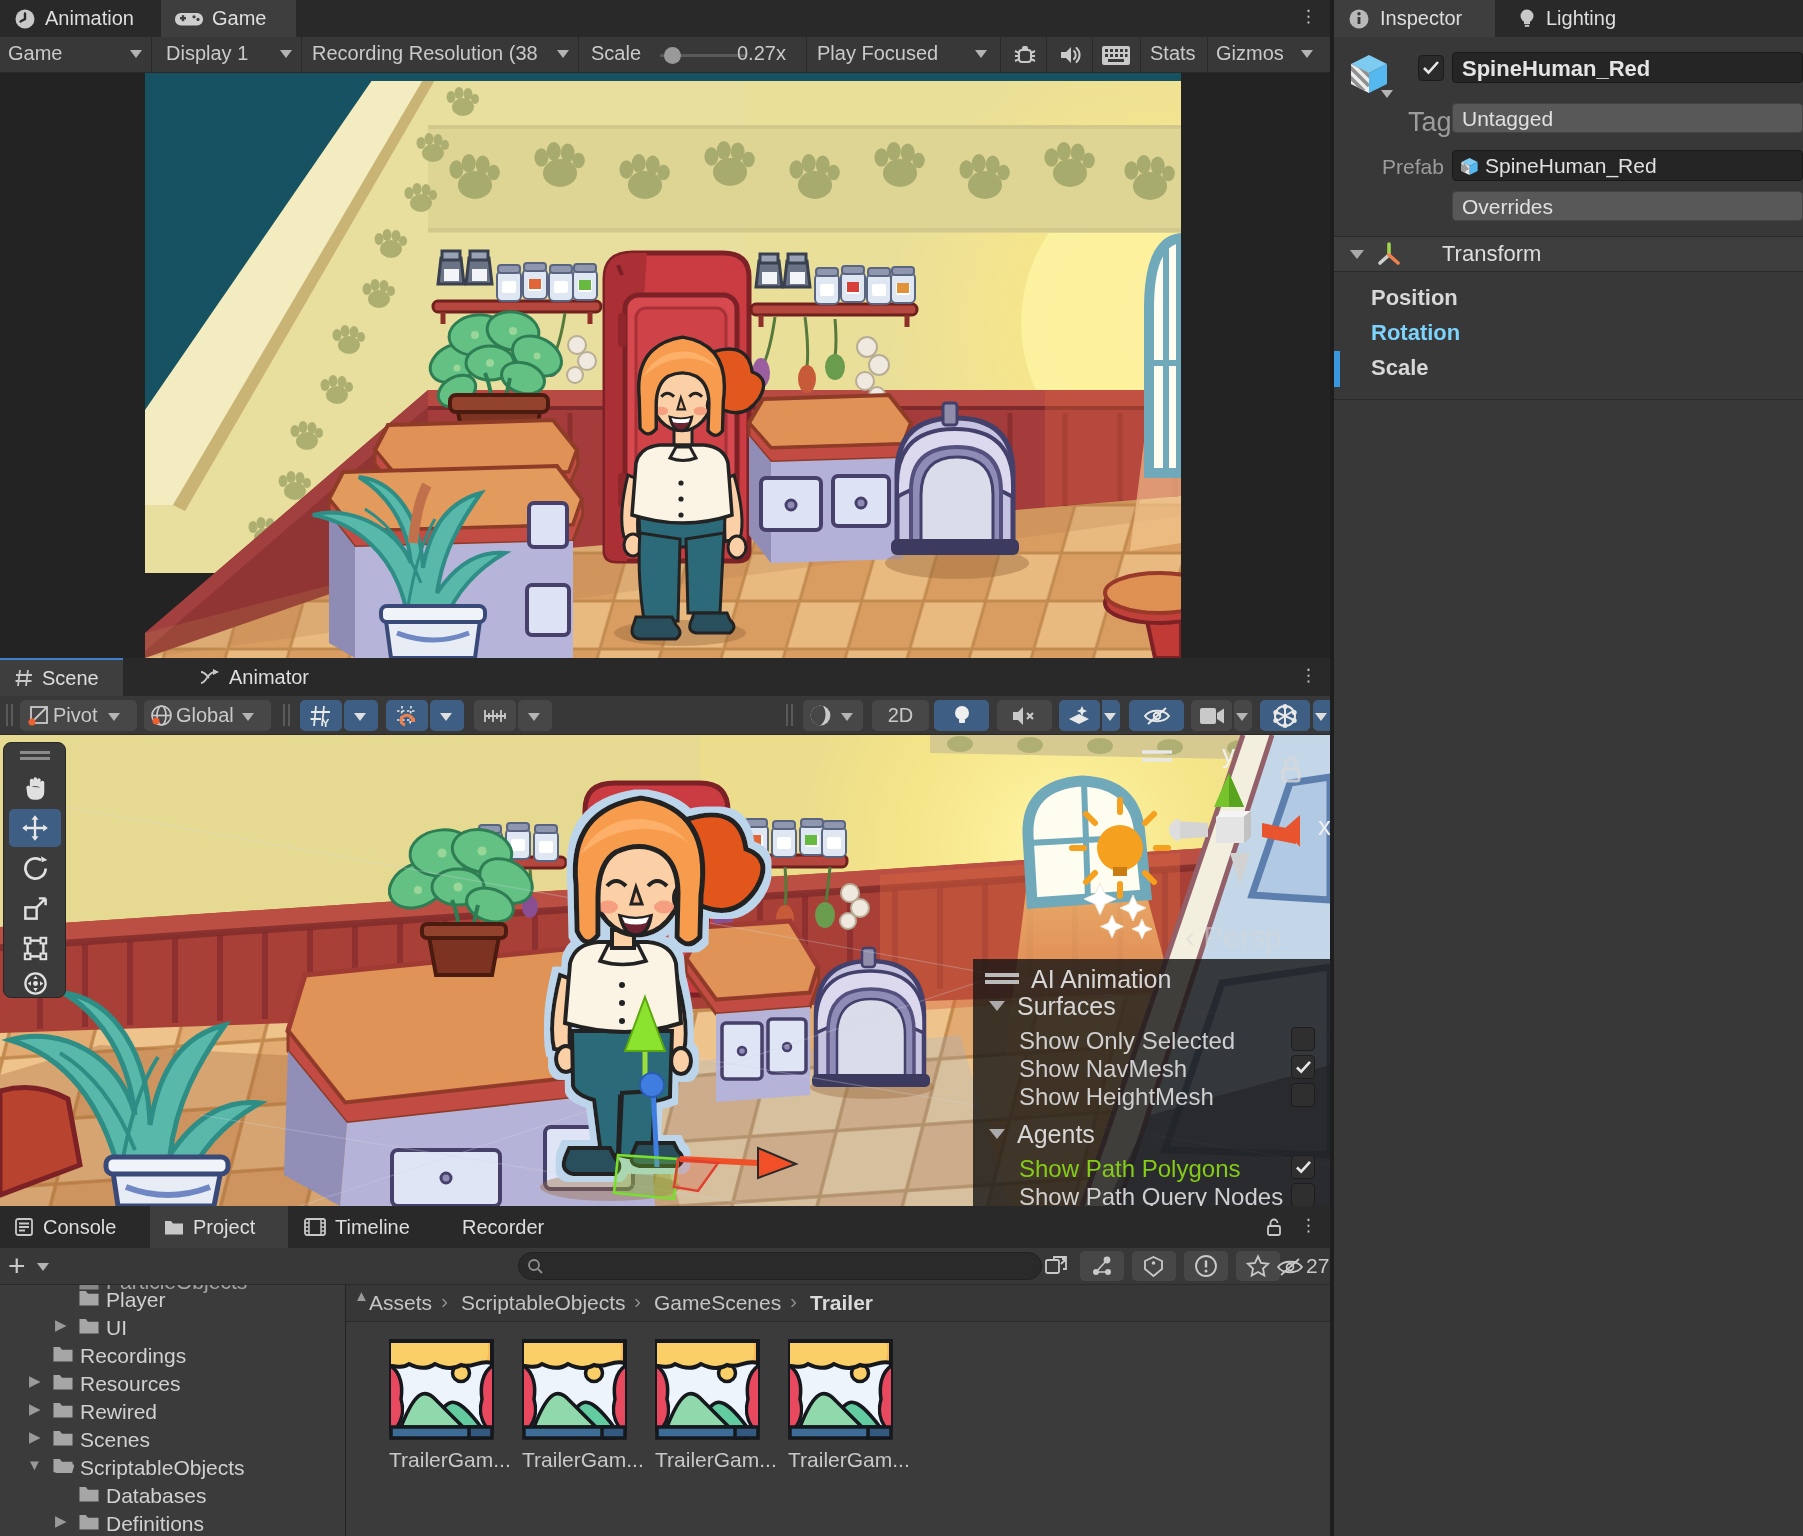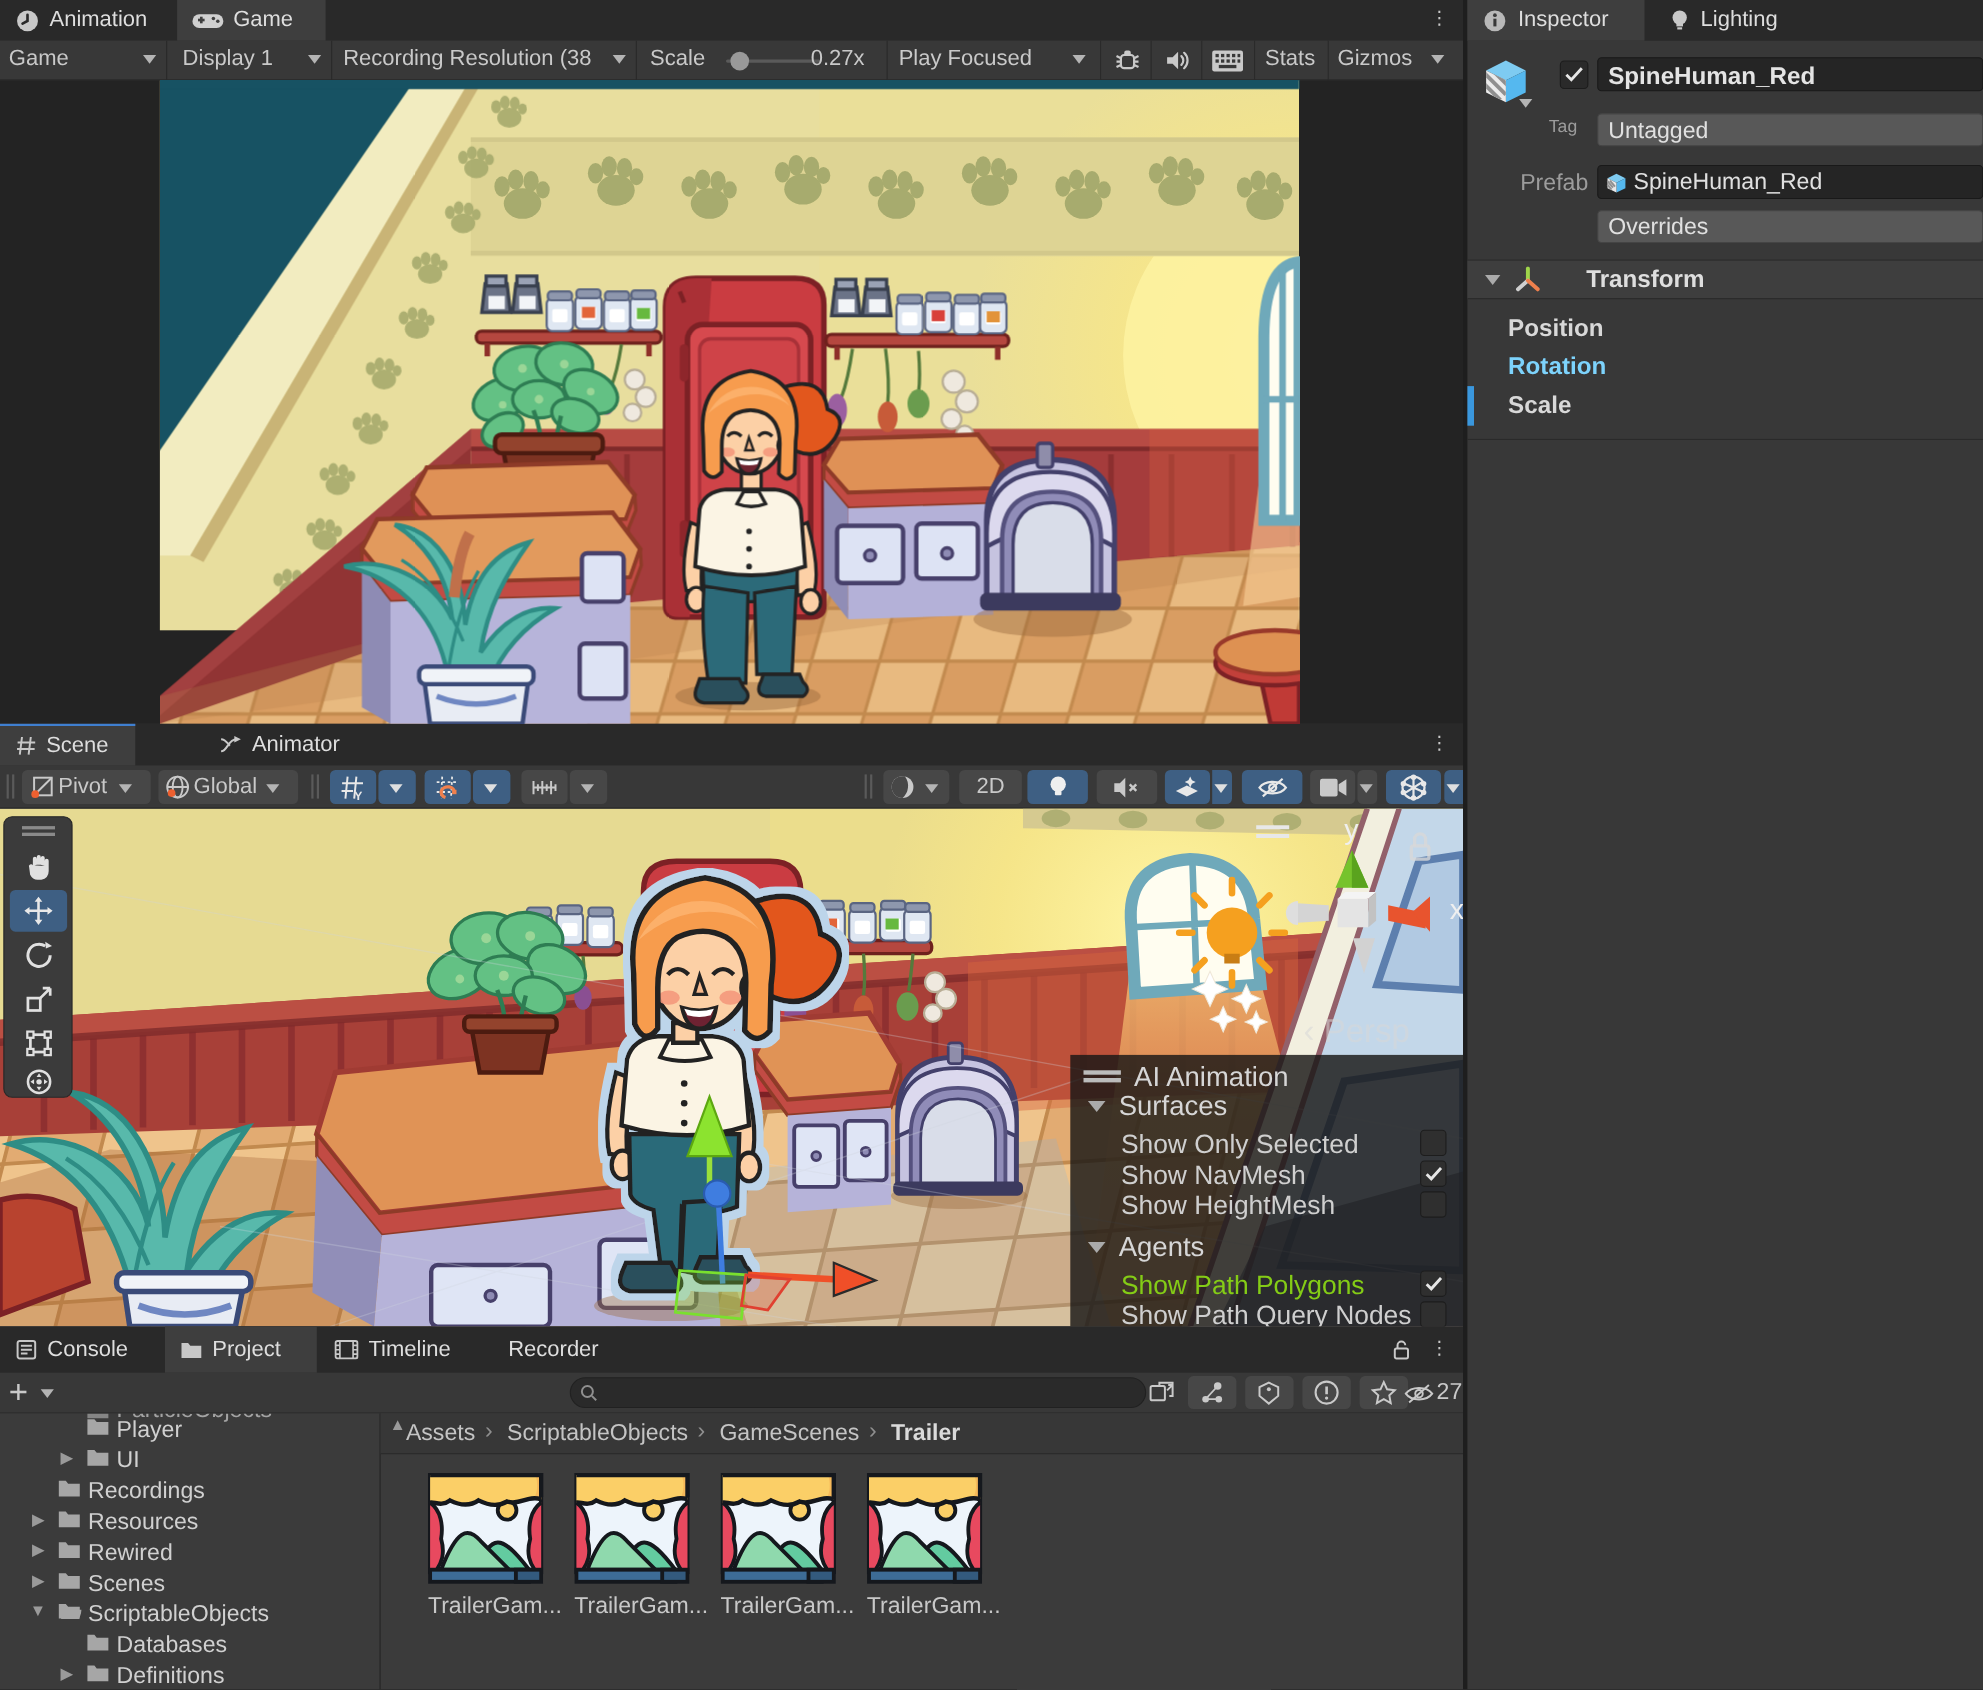--- a/index.html
+++ b/index.html
@@ -1133,21 +1133,21 @@
     </svg>
     <div class="abs" style="left:47px;top:90px;border:6px solid transparent;border-top:8px solid #b4b4b4;"></div>
     <div class="abs" style="left:84px;top:55px;width:26px;height:26px;background:#2a2a2a;border:1px solid #1c1c1c;border-radius:4px;">
       <svg style="position:absolute;left:3px;top:4px;" width="18" height="15" viewBox="0 0 18 15">
         <path d="M2 8 L6.5 12.5 L16 2" stroke="#e6e6e6" stroke-width="2.6" fill="none"></path>
       </svg>
     </div>
     <div class="abs" style="left:118px;top:52px;width:351px;height:31px;background:#252525;border:1px solid #191919;border-radius:4px;">
       <span style="position:absolute;left:9px;top:3px;font-size:22px;font-weight:bold;color:#e4e4e4;">SpineHuman_Red</span>
     </div>
-    <div class="abs" style="left:74px;top:107px;font-size:16px;color:#9c9c9c;">Tag</div>
+    <div class="abs" style="left:74px;top:107px;font-size:27px;color:#9c9c9c;">Tag</div>
     <div class="abs" style="left:118px;top:103px;width:351px;height:30px;background:#585858;border:1px solid #444;border-radius:4px;">
       <span style="position:absolute;left:9px;top:3px;font-size:21px;color:#e0e0e0;">Untagged</span>
     </div>
     <div class="abs" style="left:48px;top:155px;font-size:21px;color:#9c9c9c;">Prefab</div>
     <div class="abs" style="left:118px;top:150px;width:351px;height:31px;background:#252525;border:1px solid #191919;border-radius:4px;">
       <svg style="position:absolute;left:7px;top:6px;" width="19" height="19" viewBox="0 0 42 42">
         <path d="M21 2 L39 11 L21 20 L3 11 Z" fill="#7ecbf1"></path>
         <path d="M21 20 L39 11 V31 L21 40 Z" fill="#55b8ef"></path>
         <path d="M3 11 L21 20 V40 L3 31 Z" fill="#e8e8e8"></path>
         <g stroke="#909090" stroke-width="4">
@@ -1163,21 +1163,21 @@
     </div>
 
     <div class="abs" style="left:0;top:236px;width:469px;height:1px;background:#2a2a2a;"></div>
     <div class="abs" style="left:0;top:237px;width:469px;height:35px;background:#3e3e3e;border-bottom:1px solid #2a2a2a;">
       <div style="position:absolute;left:16px;top:13px;border:7px solid transparent;border-top:9px solid #aaa;"></div>
       <svg style="position:absolute;left:42px;top:5px;" width="26" height="26" viewBox="0 0 26 26">
         <line x1="13" y1="13" x2="13" y2="2" stroke="#9fd54a" stroke-width="3.6" stroke-linecap="round"></line>
         <line x1="13" y1="13" x2="4" y2="21" stroke="#cfcfcf" stroke-width="3.6" stroke-linecap="round"></line>
         <line x1="13" y1="13" x2="22" y2="21" stroke="#f0804d" stroke-width="3.6" stroke-linecap="round"></line>
       </svg>
-      <span style="position:absolute;left:108px;top:4px;font-size:22px;font-weight:bold;color:#dedede;">Transform</span>
+      <span style="position:absolute;left:108px;top:4px;font-size:22px;font-weight:normal;color:#dedede;">Transform</span>
     </div>
     <div class="abs" style="left:37px;top:285px;font-size:22px;font-weight:bold;color:#d8d8d8;">Position</div>
     <div class="abs" style="left:37px;top:320px;font-size:22px;font-weight:bold;color:#7dd3fc;">Rotation</div>
     <div class="abs" style="left:37px;top:355px;font-size:22px;font-weight:bold;color:#d8d8d8;">Scale</div>
     <div class="abs" style="left:0px;top:351px;width:6px;height:36px;background:#3a97dd;"></div>
     <div class="abs" style="left:0;top:399px;width:469px;height:1px;background:#2a2a2a;"></div>
   </div>
 
 </div>
 

